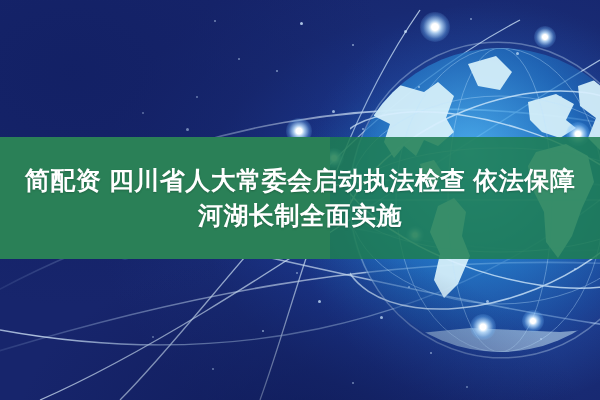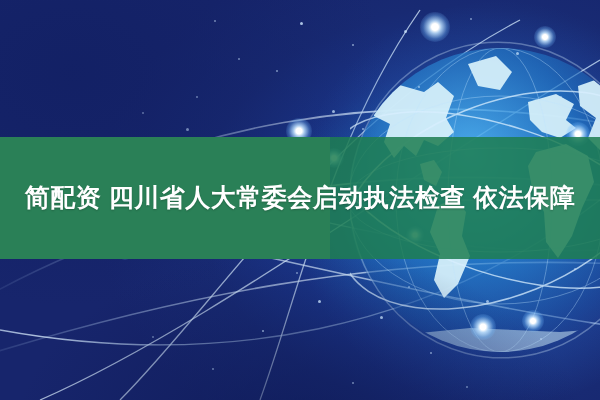--- a/index.html
+++ b/index.html
@@ -247,15 +247,16 @@
     <span class="glow-node" style="left:248px;top:186px;width:18px;height:18px;opacity:.85"></span>
     <span class="glow-node" style="left:406px;top:226px;width:18px;height:18px;opacity:.8"></span>
     <span class="glow-node" style="left:118px;top:246px;width:14px;height:14px;opacity:.75"></span>
   </div>
 
   <div class="green-band"></div>
   <div class="green-band-left"></div>
 
   <div class="headline">
     <div class="headline-line line-1">简配资 四川省人大常委会启动执法检查 依法保障</div>
+    <div class="headline-line line-2">河湖长制全面实施</div>
   </div>
 
 </div>
 
 </body></html>

